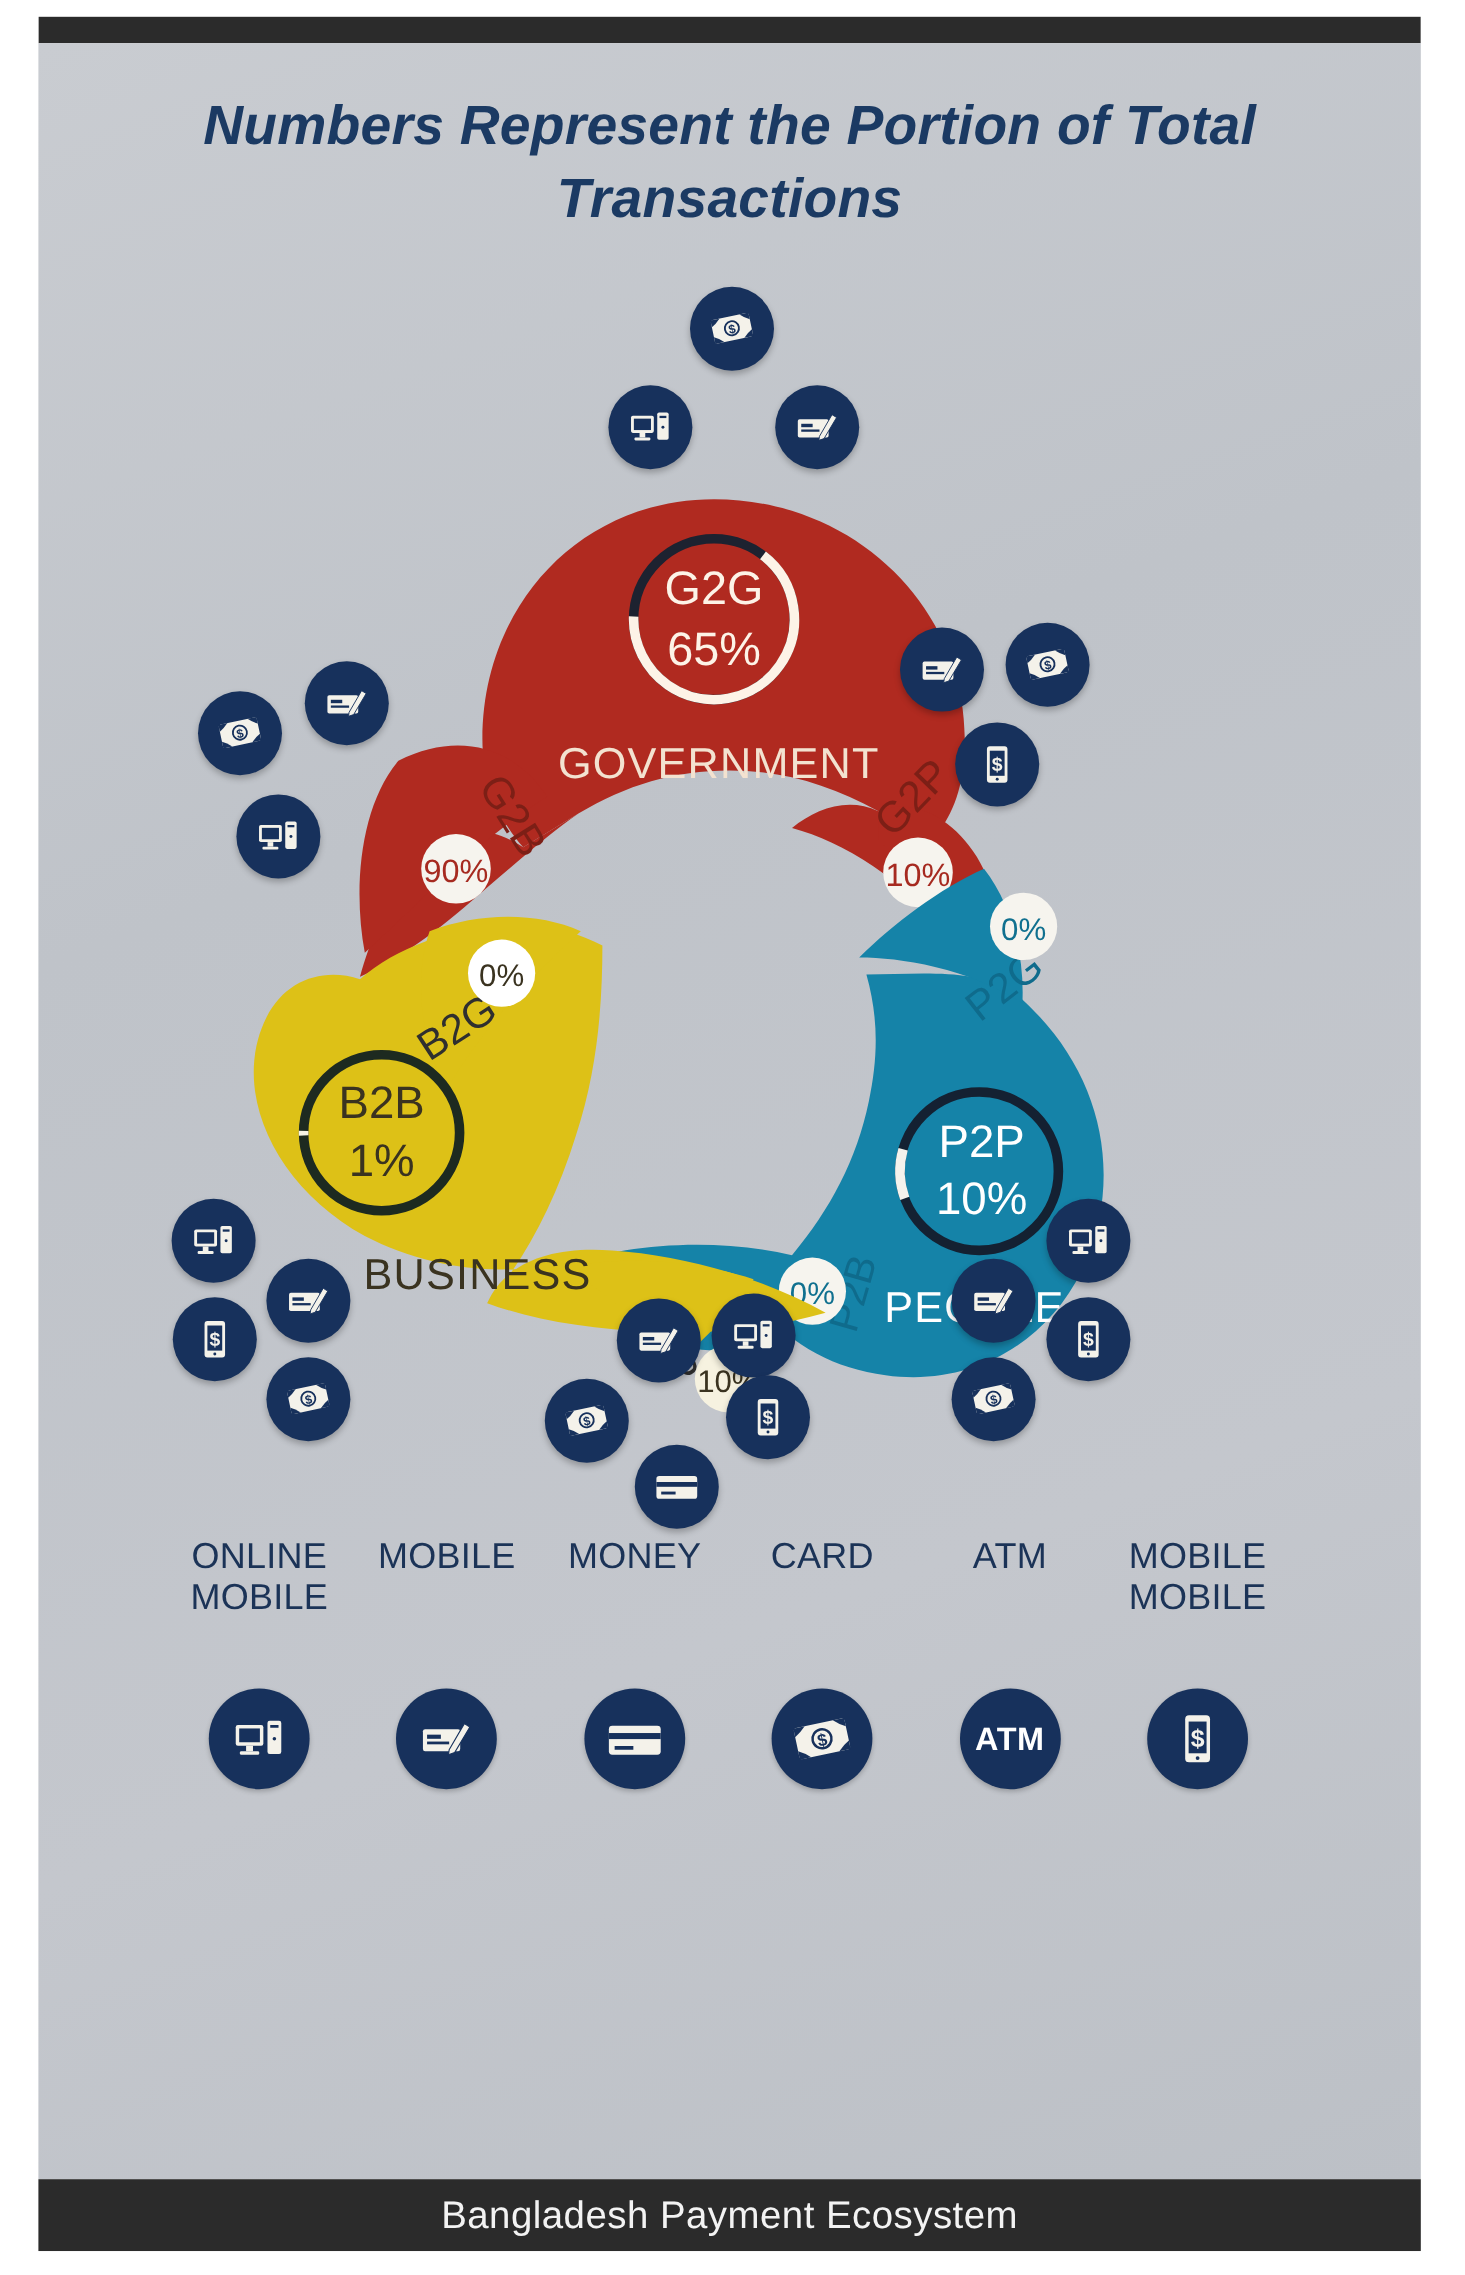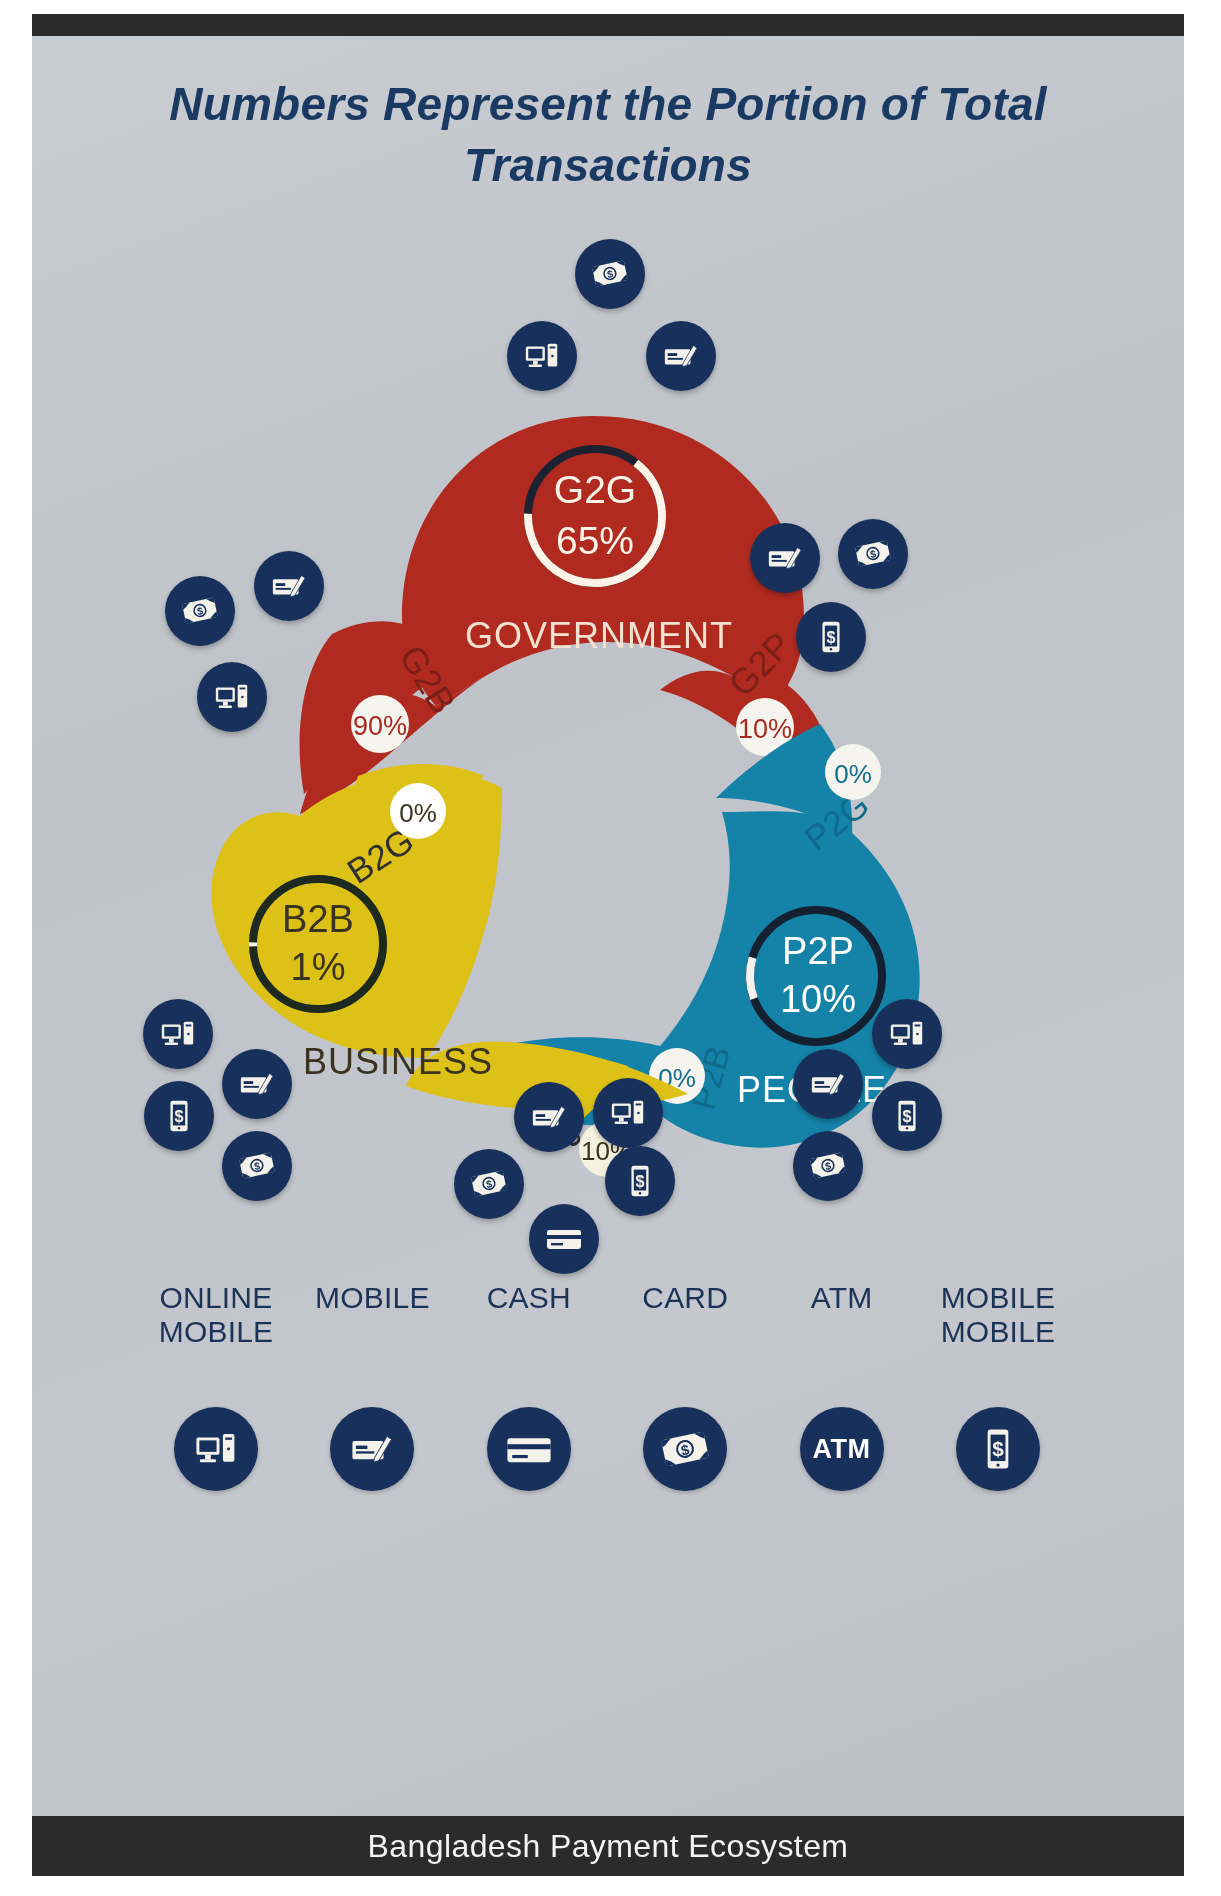--- a/index.html
+++ b/index.html
@@ -454,21 +454,21 @@
     <div class="legend">
       <div class="legend-row-labels">
         <div class="legend-label">
           <div>ONLINE</div>
           <div>MOBILE</div>
         </div>
         <div class="legend-label">
           <div>MOBILE</div>
         </div>
         <div class="legend-label">
-          <div>CASH</div>
+          <div>MONEY</div>
         </div>
         <div class="legend-label">
           <div>CARD</div>
         </div>
         <div class="legend-label">
           <div>ATM</div>
         </div>
         <div class="legend-label">
           <div>MOBILE</div>
           <div>MOBILE</div>

